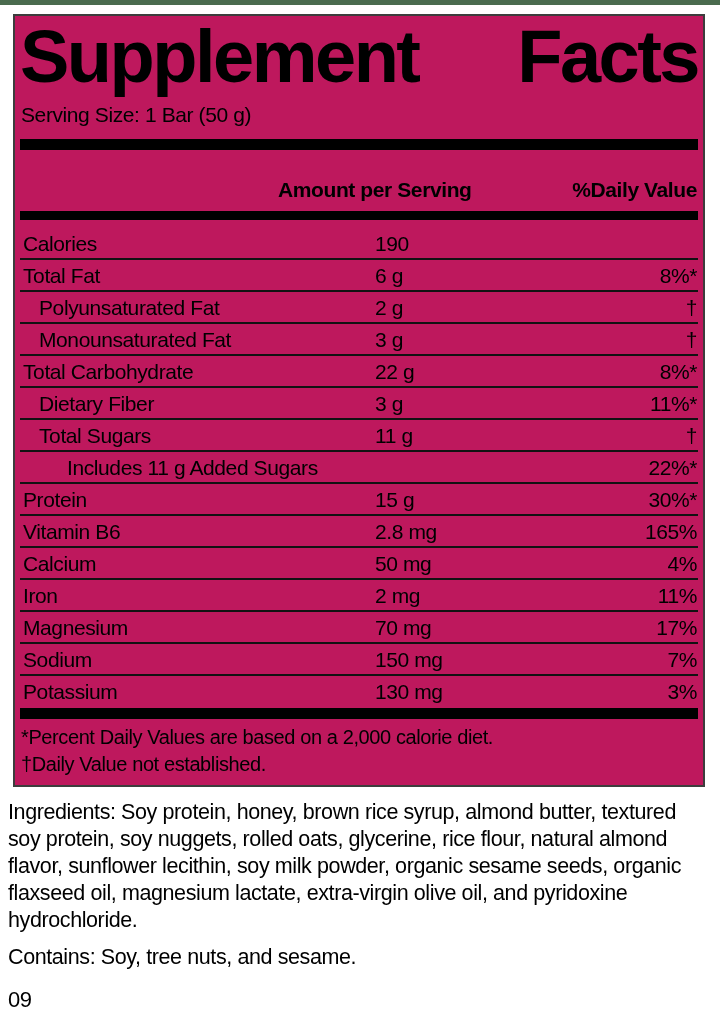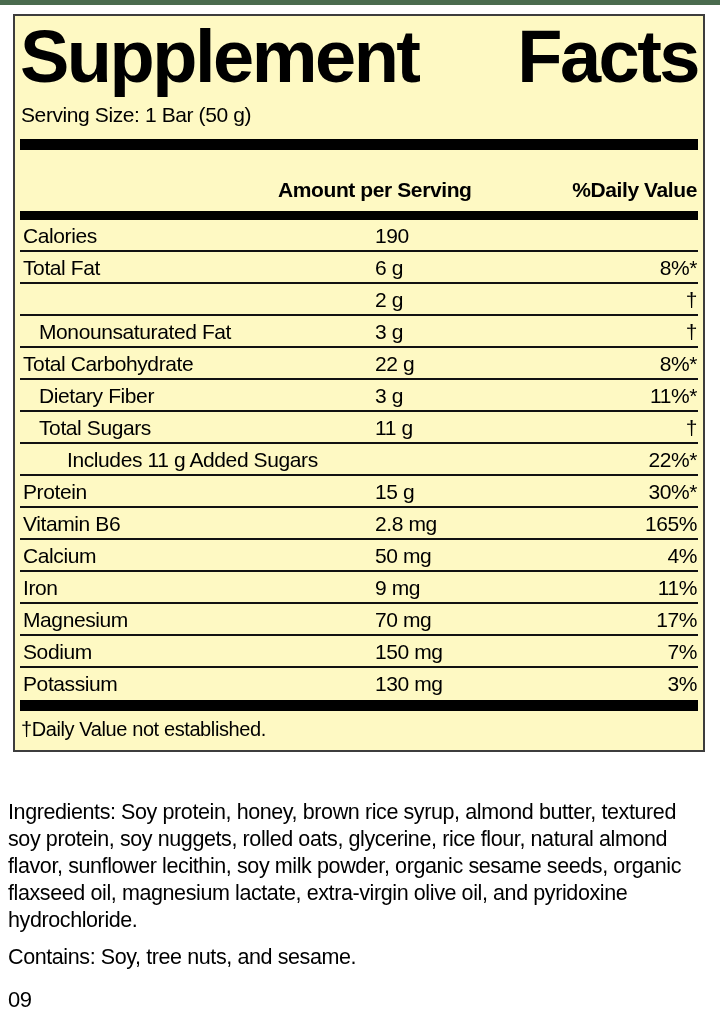--- a/index.html
+++ b/index.html
@@ -16,21 +16,21 @@
   .top-strip {
     position: absolute; top: 0; left: 0;
     width: 720px; height: 5px;
   }
 
   .facts-box {
     position: absolute;
     left: 13px; top: 14px;
     width: 692px;
     border: 2px solid #3d3d3d;
-    background: #fef9c3;
+    background: #be185d;
     padding: 0 5px;
   }
 
   .facts-title {
     font-size: 74px;
     font-weight: 700;
     line-height: 1.0;
     letter-spacing: -2.5px;
     margin-top: 4px;
     text-align: justify;
@@ -50,21 +50,21 @@
 
   .col-header-row {
     position: relative;
     height: 61px;
     font-size: 21px;
     font-weight: 700;
   }
   .col-amount { position: absolute; left: 258px; bottom: 9px; }
   .col-dv     { position: absolute; right: 1px;  bottom: 9px; }
 
-  .facts-rows { width: 100%; }
+  .facts-rows { width: 100%; margin-top: 8px; }
   .row {
     position: relative;
     height: 32px;
     line-height: 31px;
     font-size: 21px;
     border-bottom: 2px solid #121212;
   }
   .row:last-child { border-bottom: none; }
   .row .label  { position: absolute; left: 3px; }
   .row.ind-1 .label { left: 19px; }
@@ -112,20 +112,21 @@
     <span class="label">Calories</span>
     <span class="amount">190</span>
     <span class="dv"></span>
   </div>
       <div class="row ind-0">
     <span class="label">Total Fat</span>
     <span class="amount">6 g</span>
     <span class="dv">8%*</span>
   </div>
       <div class="row ind-1">
+    <span class="label">Polyunsaturated Fat</span>
     <span class="amount">2 g</span>
     <span class="dv">†</span>
   </div>
       <div class="row ind-1">
     <span class="label">Monounsaturated Fat</span>
     <span class="amount">3 g</span>
     <span class="dv">†</span>
   </div>
       <div class="row ind-0">
     <span class="label">Total Carbohydrate</span>
@@ -157,21 +158,21 @@
     <span class="amount">2.8 mg</span>
     <span class="dv">165%</span>
   </div>
       <div class="row ind-0">
     <span class="label">Calcium</span>
     <span class="amount">50 mg</span>
     <span class="dv">4%</span>
   </div>
       <div class="row ind-0">
     <span class="label">Iron</span>
-    <span class="amount">9 mg</span>
+    <span class="amount">2 mg</span>
     <span class="dv">11%</span>
   </div>
       <div class="row ind-0">
     <span class="label">Magnesium</span>
     <span class="amount">70 mg</span>
     <span class="dv">17%</span>
   </div>
       <div class="row ind-0">
     <span class="label">Sodium</span>
     <span class="amount">150 mg</span>
@@ -180,20 +181,21 @@
       <div class="row ind-0">
     <span class="label">Potassium</span>
     <span class="amount">130 mg</span>
     <span class="dv">3%</span>
   </div>
     </div>
 
   <div class="bar bar-bottom"></div>
 
   <div class="footnotes">
+    <div>*Percent Daily Values are based on a 2,000 calorie diet.</div>
     <div>†Daily Value not established.</div>
   </div>
 </div>
 
 <div class="below-box">
   <p class="ingredients">Ingredients: Soy protein, honey, brown rice syrup, almond butter, textured soy protein, soy nuggets, rolled oats, glycerine, rice flour, natural almond flavor, sunflower lecithin, soy milk powder, organic sesame seeds, organic flaxseed oil, magnesium lactate, extra-virgin olive oil, and pyridoxine hydrochloride.</p>
   <p class="contains">Contains: Soy, tree nuts, and sesame.</p>
   <p class="footer-code">09</p>
 </div>
 

